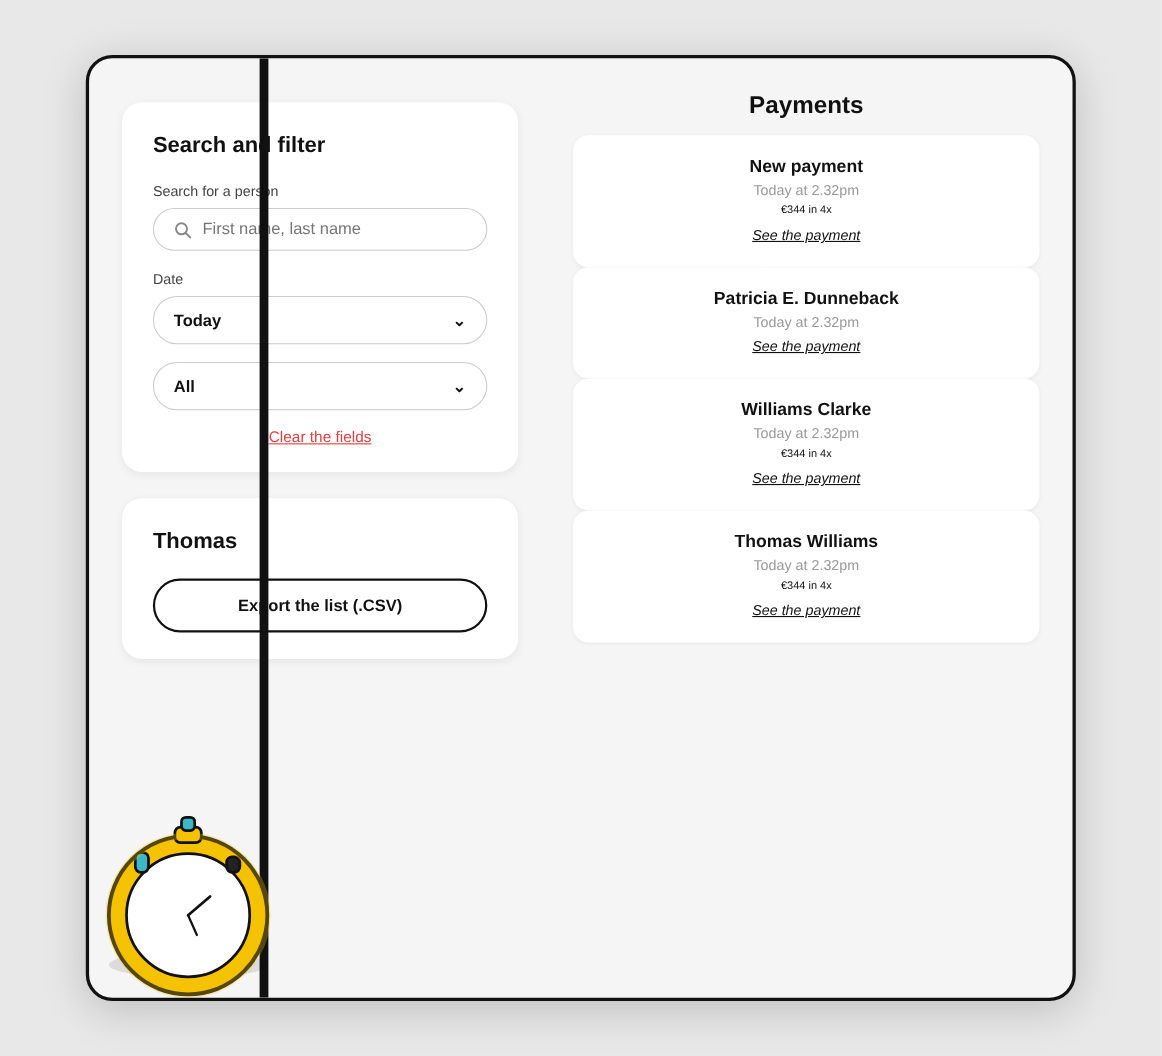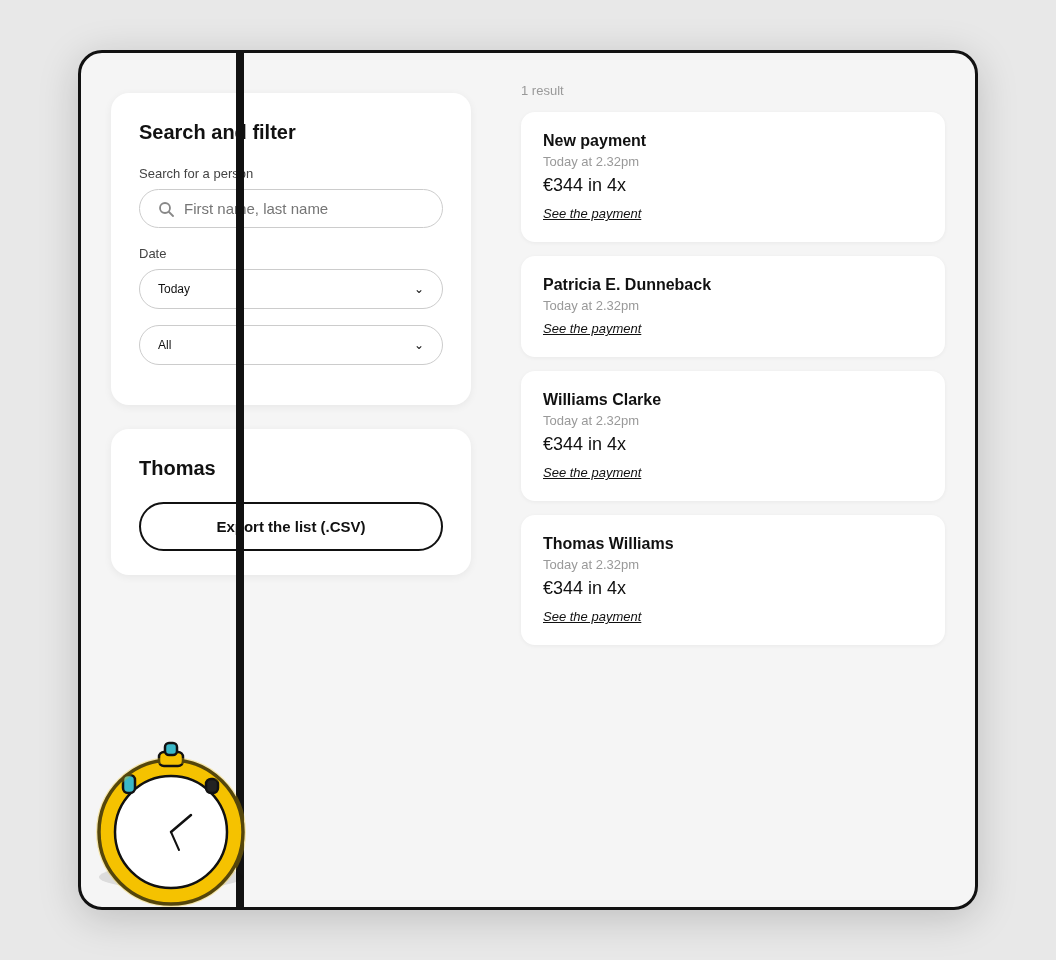--- a/index.html
+++ b/index.html
@@ -93,22 +93,22 @@
       border-radius: 30px;
       padding: 12px 18px;
       display: flex;
       align-items: center;
       justify-content: space-between;
       background: #fff;
       cursor: pointer;
     }
 
     .select-wrapper span {
-      font-size: 12px;
-      font-weight: 400;
+      font-size: 15px;
+      font-weight: 700;
       color: #111;
     }
 
     .chevron-down {
       color: #e04040;
       font-size: 18px;
     }
 
     .clear-fields-link {
       display: block;
@@ -155,39 +155,40 @@
     .results-count {
       font-size: 13px;
       color: #999;
       margin-bottom: 14px;
     }
 
     .payment-card {
       background: #fff;
       border-radius: 14px;
       padding: 20px 22px;
-      margin-bottom: 14px;
+      margin-bottom: 0;
       box-shadow: 0 1px 4px rgba(0,0,0,0.05);
+      text-align: center;
     }
 
     .payment-name {
       font-size: 16px;
       font-weight: 700;
       color: #111;
       margin-bottom: 4px;
     }
 
     .payment-time {
       font-size: 13px;
       color: #999;
       margin-bottom: 6px;
     }
 
     .payment-amount {
-      font-size: 18px;
+      font-size: 10px;
       color: #111;
       margin-bottom: 8px;
     }
 
     .payment-link {
       font-size: 13px;
       color: #111;
       text-decoration: underline;
       cursor: pointer;
       font-style: italic;
@@ -251,30 +252,31 @@
         </div>
       </div>
 
       <div class="field-group">
         <div class="select-wrapper">
           <span>All</span>
           <span class="chevron-down">⌄</span>
         </div>
       </div>
 
+      <a class="clear-fields-link">Clear the fields</a>
     </div>
 
     <div class="card">
       <div class="card-title">Thomas</div>
       <button class="export-btn">Export the list (.CSV)</button>
     </div>
   </div>
 
   <div class="right-panel">
-    <div class="results-count">1 result</div>
+    <div class="payments-title">Payments</div>
 
     <div id="payments-list">
         <div class="payment-card">
     <div class="payment-name">New payment</div>
     <div class="payment-time">Today at 2.32pm</div>
     <div class="payment-amount">€344 in 4x</div>
     <a class="payment-link">See the payment</a>
   </div>
         <div class="payment-card">
     <div class="payment-name">Patricia E. Dunneback</div>

